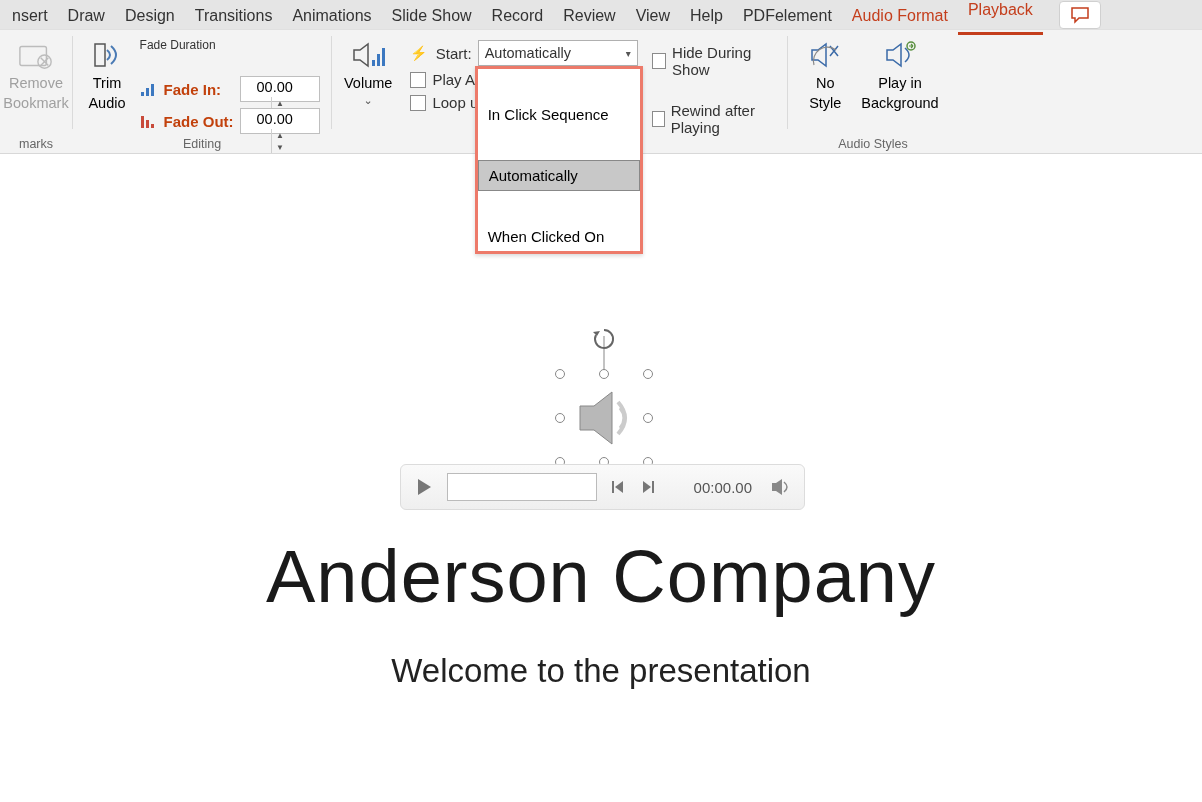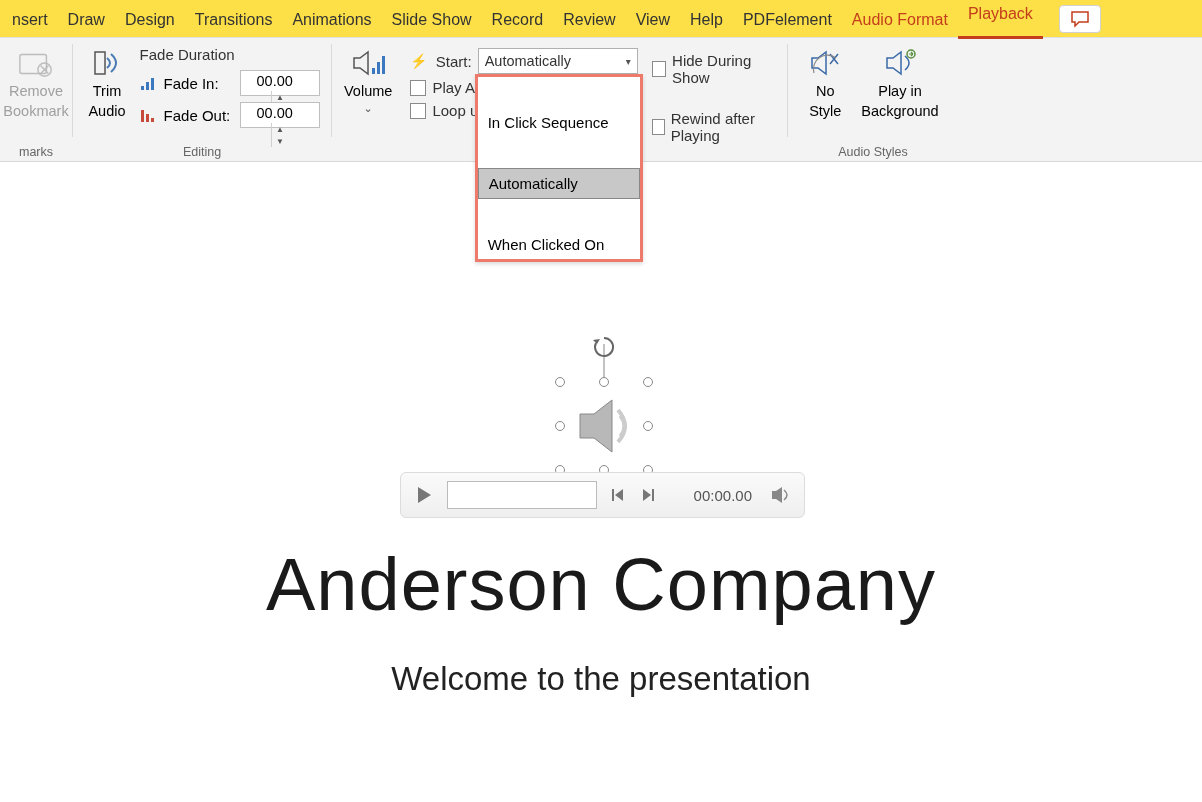--- a/index.html
+++ b/index.html
@@ -1,37 +1,37 @@
 <!DOCTYPE html>
 <html><head>
 <meta charset="utf-8">
 <style>
   * { box-sizing: border-box; margin: 0; padding: 0; font-family: "Segoe UI", Arial, sans-serif; }
   body { background: #fff; width: 1202px; height: 802px; overflow: hidden; }
 
-  .tabs { display: flex; align-items: center; height: 38px; background: #fde047; border-bottom: 1px solid #e0e0e0; padding: 0 2px; position: relative;}
+  .tabs { display: flex; align-items: center; height: 30px; background: #e5e5e5; border-bottom: 1px solid #e0e0e0; padding: 0 2px; position: relative;}
   .tab { padding: 6px 10px 4px 10px; font-size: 16px; color: #333; cursor: pointer; white-space: nowrap; }
   .tab.accent { color: #c43e1c; }
   .tab.active { color: #c43e1c; border-bottom: 3px solid #c43e1c; padding-bottom: 13px; }
   .comment-btn { margin-left: 16px; width: 42px; height: 28px; border: 1px solid #d0d0d0; border-radius: 4px; background: #fff; display: flex; align-items: center; justify-content: center; cursor: pointer; }
 
   .ribbon { display: flex; height: 124px; background: #f3f3f3; border-bottom: 1px solid #d8d8d8; }
   .group { display: flex; flex-direction: column; align-items: center; padding: 4px 8px 0 8px; position: relative; }
   .group-sep { width: 1px; background: #dadada; margin: 6px 0 24px 0; }
   .group-label { position: absolute; bottom: 2px; font-size: 12.5px; color: #666; white-space: nowrap; }
   .group-body { display: flex; align-items: flex-start; gap: 10px; flex: 1; padding-top: 2px;}
 
   .vbtn { display: flex; flex-direction: column; align-items: center; justify-content: flex-start; padding: 2px 4px; cursor: pointer; gap: 2px; }
   .vbtn.disabled { color: #a0a0a0; cursor: default; }
   .vbtn .lbl { font-size: 14.5px; text-align: center; line-height: 1.25; color: inherit; }
   .icon-box { width: 36px; height: 34px; display: flex; align-items: center; justify-content: center; }
 
-  .fade-title { font-size: 15px; color: #333; margin-bottom: 7px; align-self: flex-start; }
+  .fade-title { font-size: 12px; color: #333; margin-bottom: 24px; align-self: flex-start; }
   .fade-row { display: flex; align-items: center; gap: 6px; margin-bottom: 6px; }
-  .fade-row .rlbl { font-size: 15px; color: #000000; width: 70px; }
+  .fade-row .rlbl { font-size: 15px; color: #c2410c; width: 70px; font-weight: bold; }
   .spin { width: 80px; height: 26px; border: 1px solid #bfbfbf; background: #fff; display: flex; align-items: center; position: relative; flex-direction: column; }
   .spin input { border: none; width: 58px; padding: 2px 6px; font-size: 14.5px; outline: none; }
   .spin .arrows { display: flex; flex-direction: column; border-left: 1px solid #cfcfcf; width: 18px; }
   .spin .arrows div { height: 12px; display: flex; align-items: center; justify-content: center; font-size: 8px; color: #555; cursor: pointer; }
 
   .start-row { display: flex; align-items: center; gap: 6px; margin-bottom: 5px; }
   .start-lbl { font-size: 15px; color: #333; }
   .dropdown { width: 160px; height: 26px; border: 1px solid #b0b0b0; background: #fff; display: flex; align-items: center; padding: 0 6px; justify-content: space-between; cursor: pointer; position: relative;}
   .dropdown .dval { font-size: 14.5px; color: #333; }
   .dropdown .caret { font-size: 10px; color: #555; }

